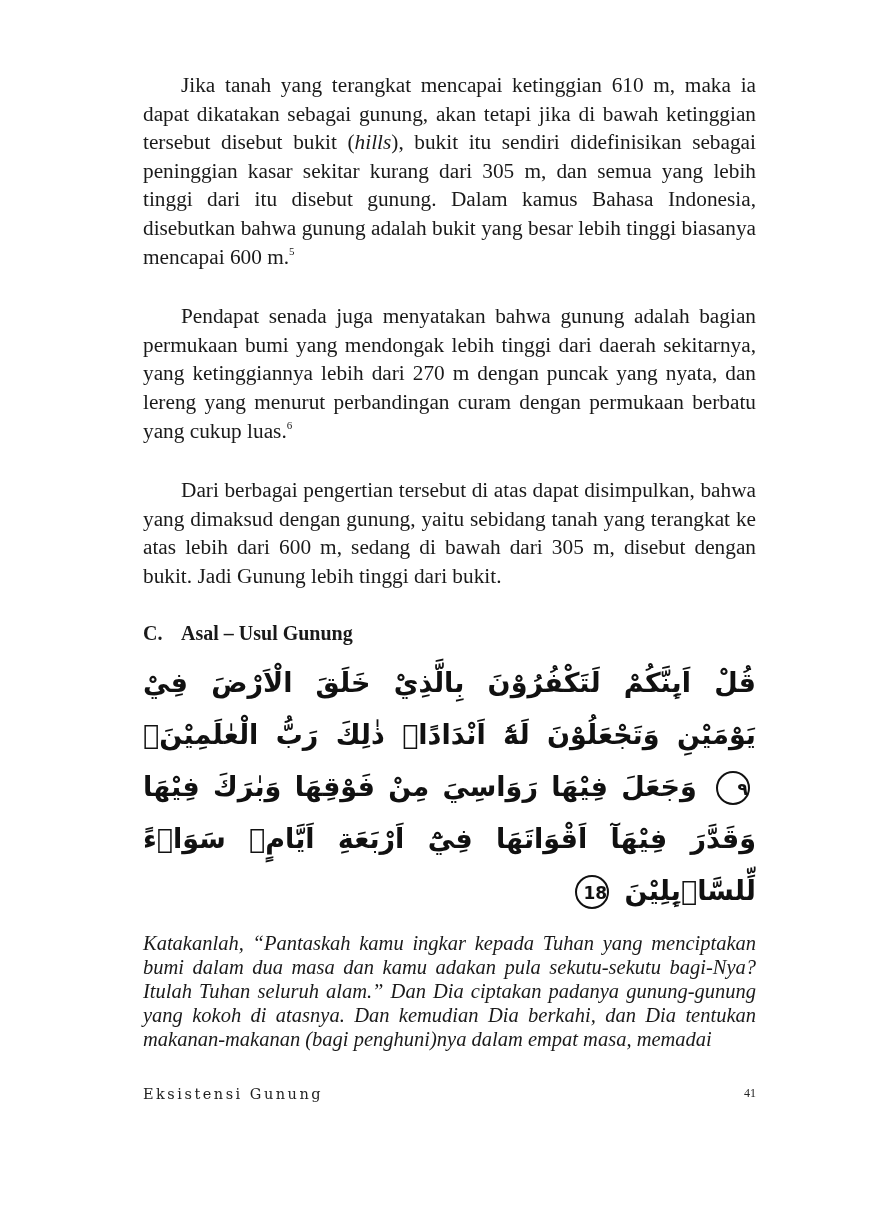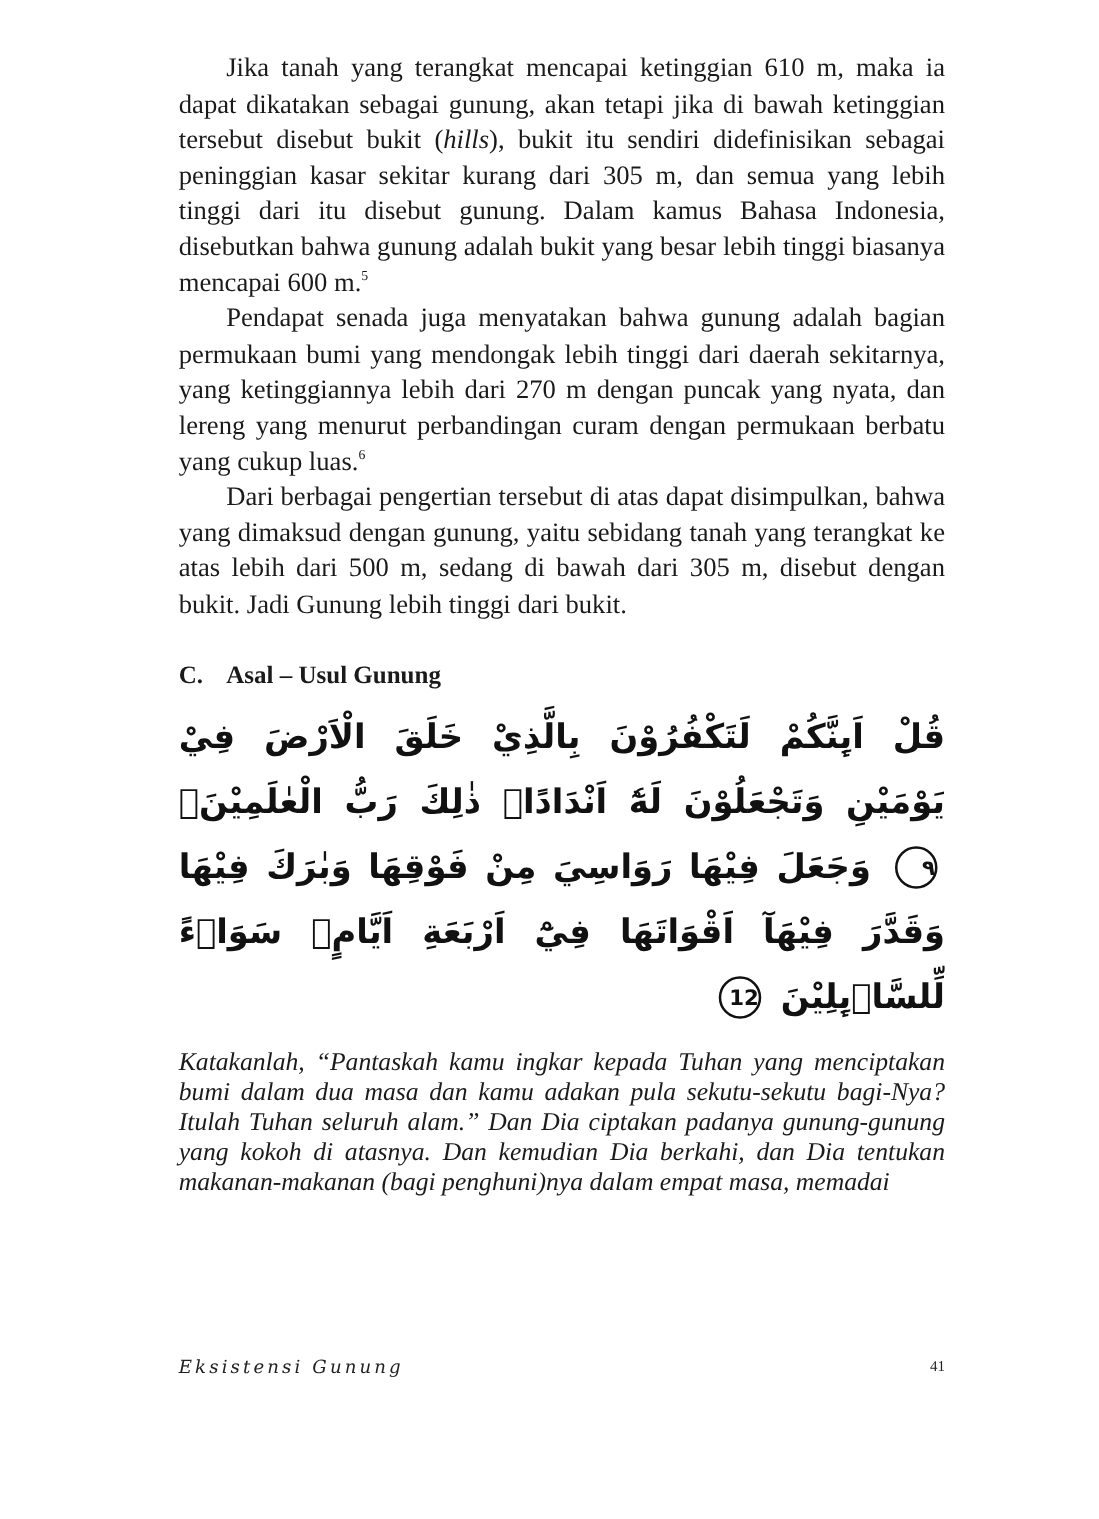--- a/index.html
+++ b/index.html
@@ -1,49 +1,49 @@
 <!DOCTYPE html>
 <html><head>
 <meta charset="utf-8">
 <style>
   html, body { margin: 0; padding: 0; background: #ffffff; }
   body { width: 879px; height: 1215px; position: relative; overflow: hidden; }
   .page { position: absolute; left: 143px; top: 40px; width: 613px; color: #1a1a1a;
     font-family: "Liberation Serif", "DejaVu Serif", serif; font-size: 21.3px; line-height: 28.6px; }
   p { margin: 0; text-align: justify; }
-  .indent { text-indent: 38px; }
+  .indent { text-indent: 38px; margin-top: 31px; }
   sup { font-size: 11px; line-height: 0; vertical-align: 9px; }
   .gap { height: 28px; }
   h2 { margin: 0; font-size: 20px; font-weight: bold; line-height: 28px; }
   h2 .num { display: inline-block; width: 38px; }
   .arabic { margin-top: 10px; direction: rtl; text-align: justify; text-align-last: right;
     font-family: "DejaVu Sans", sans-serif; font-size: 27px; line-height: 52px; color: #111; font-weight: bold; }
   .ayah-mark { display: inline-block; border: 2px solid #111; border-radius: 50%; width: 34px; height: 34px;
     line-height: 32px; text-align: center; font-size: 17px; margin: 0 6px; vertical-align: middle; box-sizing: border-box;}
   .translation { margin-top: 14px; font-style: italic; font-size: 20.5px; line-height: 24px; }
   .footer { position: absolute; left: 143px; top: 1086px; width: 613px; display: flex; justify-content: space-between;
     font-family: "DejaVu Serif", serif; font-size: 14.5px; color: #222; }
-  .footer .running { font-style: italic; letter-spacing: 2.5px; }
+  .footer .running { letter-spacing: 2.5px; }
   .footer .pagenum { font-family: "Liberation Serif", serif; font-size: 12px; }
 </style>
 </head>
 <body>
 
 <div class="page">
   <p class="indent"><span>Jika tanah yang terangkat mencapai ketinggian 610 m, maka ia dapat dikatakan sebagai gunung, akan tetapi jika di bawah ketinggian tersebut disebut bukit (</span><i>hills</i><span>), bukit itu sendiri didefinisikan sebagai peninggian kasar sekitar kurang dari 305 m, dan semua yang lebih tinggi dari itu disebut gunung. Dalam kamus Bahasa Indonesia, disebutkan bahwa gunung adalah bukit yang besar lebih tinggi biasanya mencapai 600 m.</span><sup>5</sup></p>
   <p class="indent"><span>Pendapat senada juga menyatakan bahwa gunung adalah bagian permukaan bumi yang mendongak lebih tinggi dari daerah sekitarnya, yang ketinggiannya lebih dari 270 m dengan puncak yang nyata, dan lereng yang menurut perbandingan curam dengan permukaan berbatu yang cukup luas.</span><sup>6</sup></p>
-  <p class="indent">Dari berbagai pengertian tersebut di atas dapat disimpulkan, bahwa yang dimaksud dengan gunung, yaitu sebidang tanah yang terangkat ke atas lebih dari 500 m, sedang di bawah dari 305 m, disebut dengan bukit. Jadi Gunung lebih tinggi dari bukit.</p>
+  <p class="indent">Dari berbagai pengertian tersebut di atas dapat disimpulkan, bahwa yang dimaksud dengan gunung, yaitu sebidang tanah yang terangkat ke atas lebih dari 600 m, sedang di bawah dari 305 m, disebut dengan bukit. Jadi Gunung lebih tinggi dari bukit.</p>
   <div class="gap"></div>
   <h2><span class="num">C.</span><span>Asal – Usul Gunung</span></h2>
 
   <div class="arabic">
     <span>قُلْ اَىِٕنَّكُمْ لَتَكْفُرُوْنَ بِالَّذِيْ خَلَقَ الْاَرْضَ فِيْ يَوْمَيْنِ وَتَجْعَلُوْنَ لَهٗٓ اَنْدَادًاۗ ذٰلِكَ رَبُّ الْعٰلَمِيْنَۚ</span>
     <span class="ayah-mark">٩</span>
     <span>وَجَعَلَ فِيْهَا رَوَاسِيَ مِنْ فَوْقِهَا وَبٰرَكَ فِيْهَا وَقَدَّرَ فِيْهَآ اَقْوَاتَهَا فِيْٓ اَرْبَعَةِ اَيَّامٍۗ سَوَاۤءً لِّلسَّاۤىِٕلِيْنَ</span>
-    <span class="ayah-mark">12</span>
+    <span class="ayah-mark">18</span>
   </div>
 
   <p class="translation">Katakanlah, “Pantaskah kamu ingkar kepada Tuhan yang menciptakan bumi dalam dua masa dan kamu adakan pula sekutu-sekutu bagi-Nya? Itulah Tuhan seluruh alam.” Dan Dia ciptakan padanya gunung-gunung yang kokoh di atasnya. Dan kemudian Dia berkahi, dan Dia tentukan makanan-makanan (bagi penghuni)nya dalam empat masa, memadai</p>
 </div>
 
 <div class="footer">
   <span class="running">Eksistensi Gunung</span>
   <span class="pagenum">41</span>
 </div>
 

